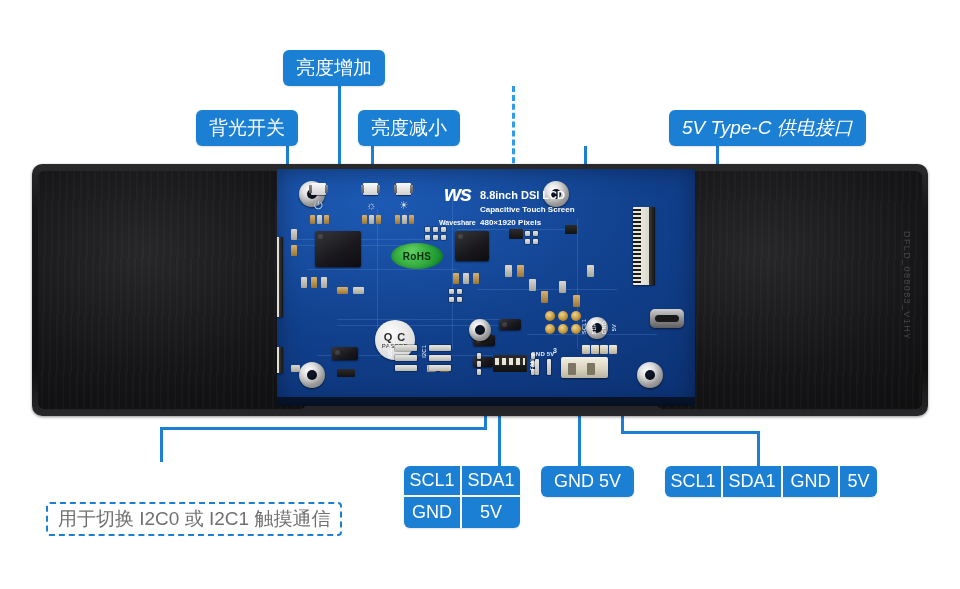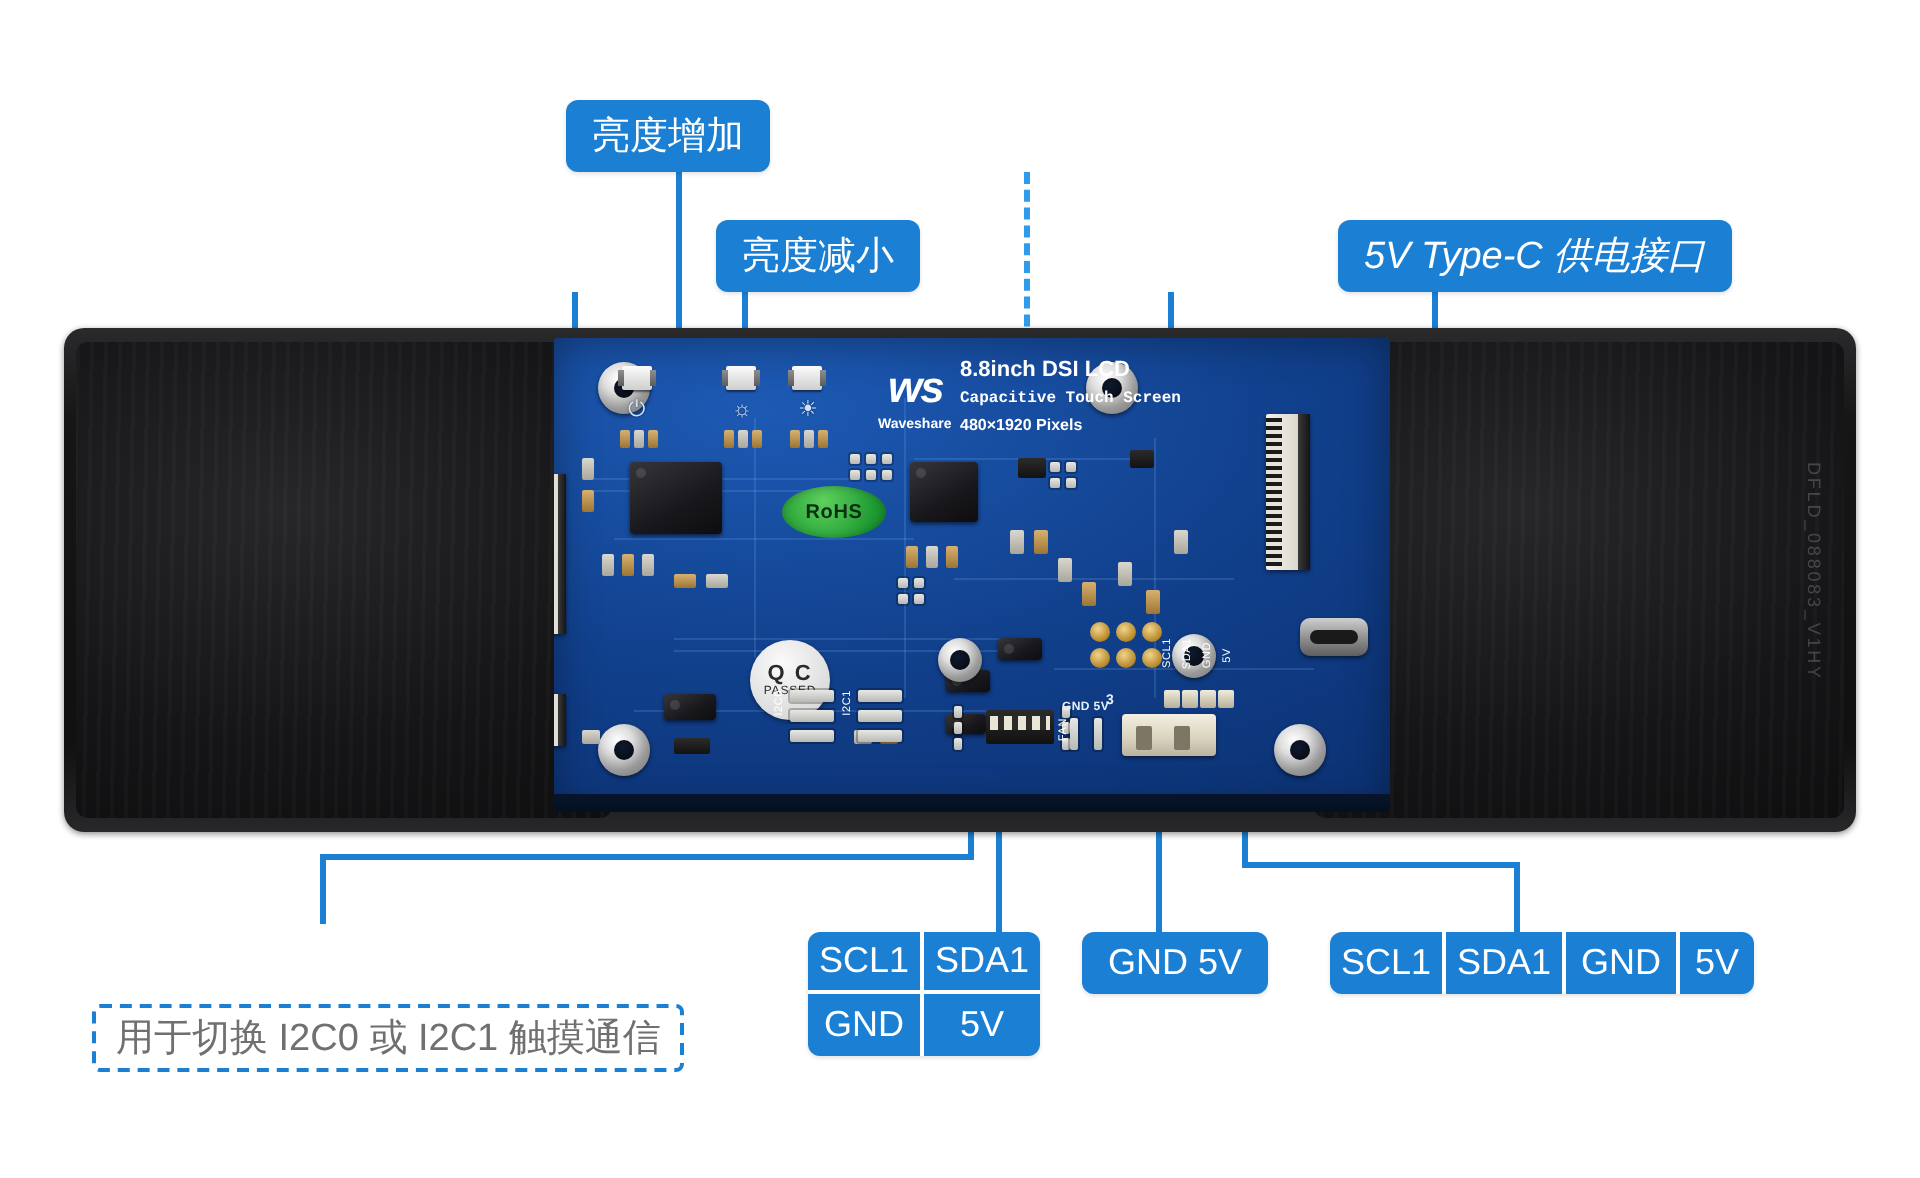--- a/index.html
+++ b/index.html
@@ -208,20 +208,21 @@
   .dipsw::before{
     content:""; position:absolute; left:2px; top:3px; right:2px; height:7px;
     background: repeating-linear-gradient(90deg,#e9e6d8 0px,#e9e6d8 4px,#2b2b2b 4px,#2b2b2b 7px);
   }
   .pcb-silk {
     position: absolute;
     color: #ffffff;
     font-family: "Liberation Sans", sans-serif;
     user-select: none;
     white-space: nowrap;
+    margin-top: 10px;
   }
   .logo-w {
     position: absolute;
     color: #ffffff; font-weight: bold; font-style: italic;
     letter-spacing: -1px;
   }
   .silk-tiny {
     position:absolute; color:#e8f0fb; font-size:5px; letter-spacing:.2px;
     white-space:nowrap;
   }
@@ -358,21 +359,21 @@
       <div class="smd tan" style="left:85px; top:46px; width:5px; height:9px;"></div>
       <div class="smd" style="left:92px; top:46px; width:5px; height:9px;"></div>
       <div class="smd tan" style="left:99px; top:46px; width:5px; height:9px;"></div>
       <div class="smd tan" style="left:118px; top:46px; width:5px; height:9px;"></div>
       <div class="smd" style="left:125px; top:46px; width:5px; height:9px;"></div>
       <div class="smd tan" style="left:132px; top:46px; width:5px; height:9px;"></div>
 
       <div class="logo-w" style="left:167px; top:12px; font-size:22px;">ws</div>
       <div class="pcb-silk" style="left:162px; top:40px; font-size:7px; font-weight:bold;">Waveshare</div>
       <div class="pcb-silk" style="left:203px; top:10px; font-size:11px; font-weight:bold;">8.8inch DSI LCD</div>
-      <div class="pcb-silk" style="left:203px; top:26px; font-size:8px; font-weight:bold;font-family:Liberation Mono, monospace;">Capacitive Touch Screen</div>
+      <div class="pcb-silk" style="left:203px; top:26px; font-size:8px; font-weight:bold;">Capacitive Touch Screen</div>
       <div class="pcb-silk" style="left:203px; top:39px; font-size:8px; font-weight:bold;">480×1920 Pixels</div>
 
       <div class="rohs" style="left:114px; top:74px;">RoHS</div>
 
       <div class="qc" style="left:98px; top:151px;">
         <b>Q C</b>
         <span>PASSED</span>
       </div>
 
       <div class="chip" style="left:38px; top:62px; width:46px; height:36px;"></div>
@@ -486,20 +487,21 @@
 
       <div class="jst" style="left:284px; top:188px;">
         <i style="left:7px;"></i>
           <i style="left:26px;"></i>
       </div>
 
       <div class="silk-tiny" style="left:276px; top:178px; font-size:7px; font-weight:bold;">3</div>
     </div>
   </div>
 
+  <div class="label" style="left:196px; top:110px;">背光开关</div>
   <div class="label" style="left:358px; top:110px;">亮度减小</div>
   <div class="label" style="left:283px; top:50px;">亮度增加</div>
   <div class="label" style="left:669px; top:110px;font-style:italic;">5V Type-C 供电接口</div>
 
 
   <div class="note-dashed" style="left:46px; top:502px;">用于切换 I2C0 或 I2C1 触摸通信</div>
 
   <div class="pingrid" style="left:404px; top:466px; grid-template-columns: 58px 58px;">
     <div class="cell">SCL1</div>
     <div class="cell last-col">SDA1</div>

